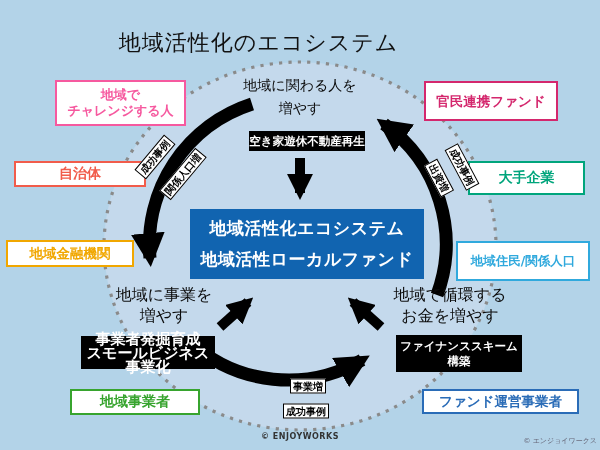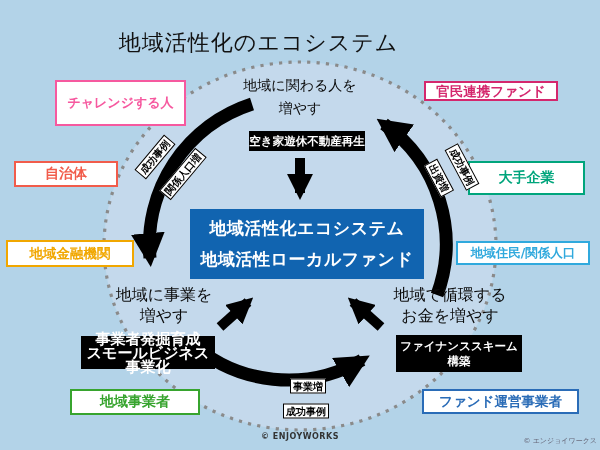--- a/index.html
+++ b/index.html
@@ -43,29 +43,29 @@
   }
 
   
   .sb{
     background:#fff; border:2.5px solid #000; text-align:center;
     font-weight:bold; display:flex; flex-direction:column; justify-content:center;
     line-height:1.25; white-space:nowrap;
   }
   .sb-challenger{ left:55px;  top:80px;  width:131px; height:46px; font-size:13px;
                   border-color:#f6599f; color:#f6599f;}
-  .sb-ppfund    { left:424px; top:81px;  width:134px; height:20px; font-size:13.5px;
+  .sb-ppfund    { left:424px; top:81px;  width:134px; height:40px; font-size:13.5px;
                   border-color:#d4276d; color:#d4276d;}
-  .sb-muni      { left:14px;  top:161px; width:104px; height:26px; font-size:14px;
+  .sb-muni      { left:14px;  top:161px; width:132px; height:26px; font-size:14px;
                   border-color:#f15c4b; color:#f15c4b;}
   .sb-major     { left:468px; top:161px; width:117px; height:34px; font-size:14px;
                   border-color:#00a57c; color:#00a57c;}
   .sb-bank      { left:6px;   top:240px; width:128px; height:27px; font-size:13.5px;
                   border-color:#f1a700; color:#f1a700;}
-  .sb-residents { left:456px; top:241px; width:134px; height:24px; font-size:12.5px;
+  .sb-residents { left:456px; top:241px; width:134px; height:40px; font-size:12.5px;
                   border-width:2px; border-color:#30a9dd; color:#30a9dd;}
   .sb-localbiz  { left:70px;  top:389px; width:130px; height:26px; font-size:14px;
                   border-color:#37a42e; color:#37a42e;}
   .sb-fundop    { left:422px; top:389px; width:157px; height:25px; font-size:13.5px;
                   border-width:2px; border-color:#2a6cb7; color:#2a6cb7;}
 
   
   .tag{
     background:#fff; border:1.2px solid #000; color:#000;
     font-size:10px; font-weight:bold; line-height:13px; padding:0 2px;
@@ -130,20 +130,21 @@
     <div>ファイナンススキーム</div>
     <div>構築</div>
   </div>
 
   <div class="abs center-box">
     <div>地域活性化エコシステム</div>
     <div>地域活性ローカルファンド</div>
   </div>
 
   <div class="abs sb sb-challenger">
+    <div>地域で</div>
     <div>チャレンジする人</div>
   </div>
   <div class="abs sb sb-ppfund">
     <div>官民連携ファンド</div>
   </div>
   <div class="abs sb sb-muni">
     <div>自治体</div>
   </div>
   <div class="abs sb sb-major">
     <div>大手企業</div>

